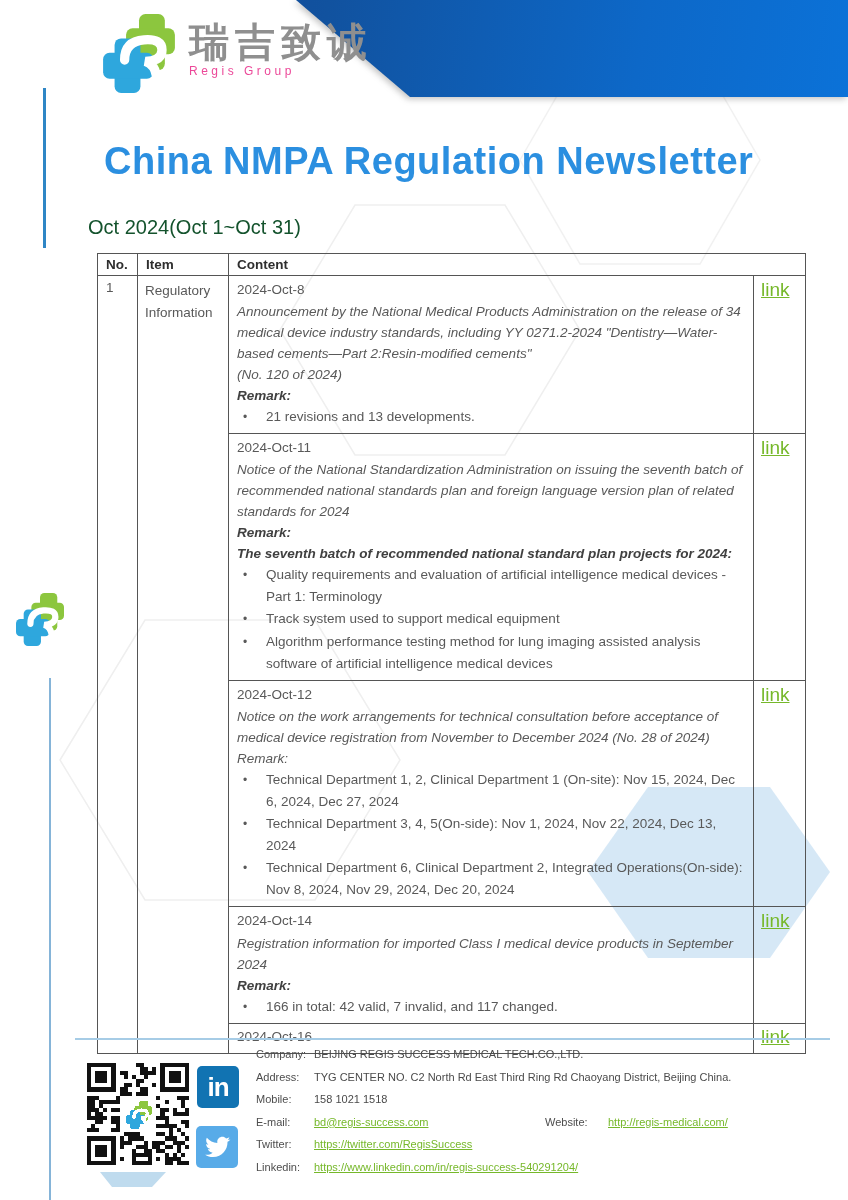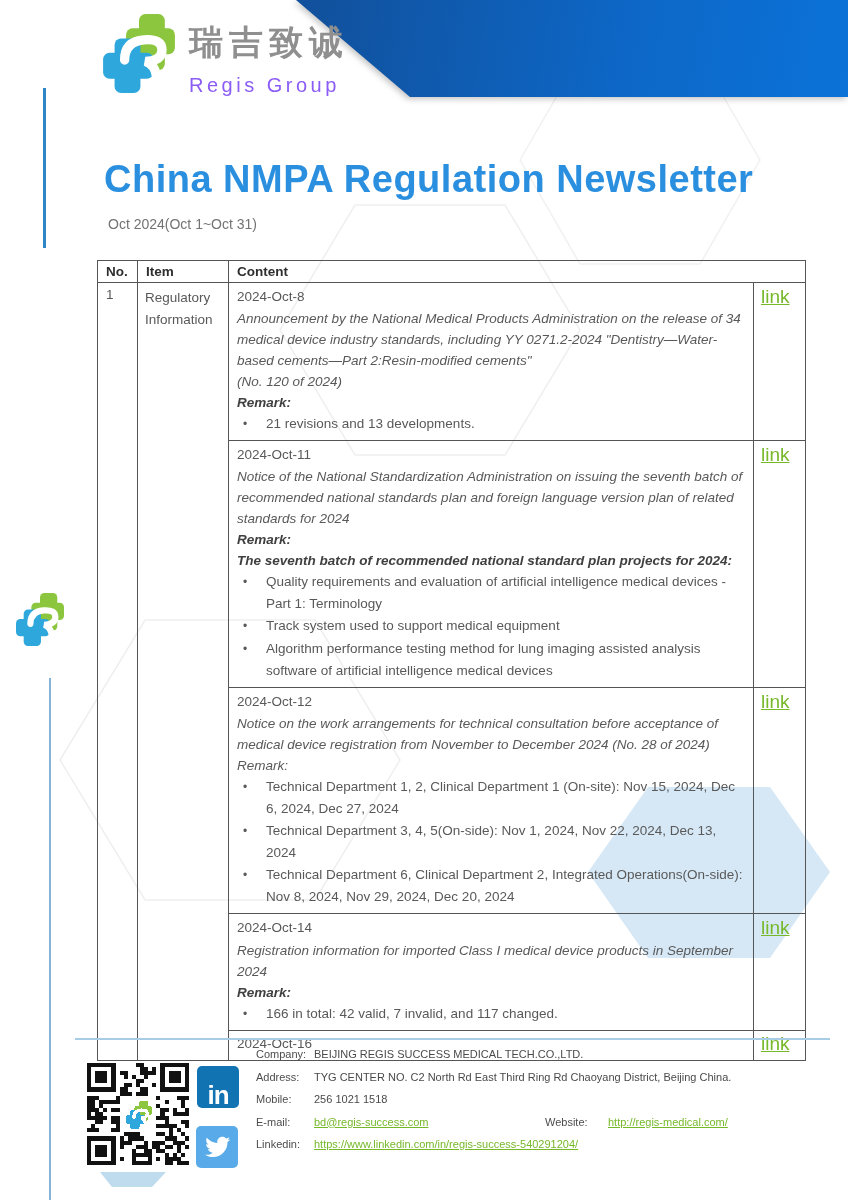--- a/index.html
+++ b/index.html
@@ -13,53 +13,53 @@
   
   .banner-wrap { position:absolute; left:0; top:0; width:848px; height:100px; filter:drop-shadow(-2px 2px 3px rgba(80,80,80,.35)); pointer-events:none; }
   .banner { width:848px; height:100px;
     background:linear-gradient(100deg,#16418f 8%,#11529f 38%,#0d68c8 75%,#0b72d8 100%);
     clip-path:polygon(296px 0, 848px 0, 848px 97px, 410px 97px); }
 
   
   .logo { position:absolute; left:103px; top:14px; display:flex; align-items:flex-start; }
   .logo-mark { width:72px; height:79px; }
   .logo-text { margin-left:14px; padding-top:12px; }
-  .logo-cn { font-size:34px; font-weight:bold; color:#8f8f8f; letter-spacing:6px; line-height:32px; }
-  .logo-en { font-size:20px; color:#8b5cf6; letter-spacing:3.5px; line-height:22px; margin-top:16px; }
+  .logo-cn { font-size:40px; font-weight:bold; color:#8f8f8f; letter-spacing:6px; line-height:32px; }
+  .logo-en { font-size:12px; color:#ec4899; letter-spacing:3.5px; line-height:22px; margin-top:2px; }
 
   .vline-top { position:absolute; left:43px; top:88px; width:3px; height:160px; background:#2f86c5; }
   .vline-bottom { position:absolute; left:49px; top:678px; width:2px; height:522px; background:#85b4d8; }
   .side-mark { position:absolute; left:16px; top:593px; width:48px; height:53px; }
 
-  .title { position:absolute; left:104px; top:158px; width:700px; font-size:38px; font-weight:bold; color:#2b8fe0; letter-spacing:.5px; }
-  .period { position:absolute; left:108px; top:216px; font-size:14px; color:#737373; }
+  .title { position:absolute; left:104px; top:140px; width:700px; font-size:38px; font-weight:bold; color:#2b8fe0; letter-spacing:.5px; }
+  .period { position:absolute; left:88px; top:216px; font-size:20px; color:#14532d; }
 
   
-  table.news { position:absolute; left:97px; top:260px; width:705px; border-collapse:collapse; table-layout:fixed; font-size:13.5px; color:#595959; background:transparent; }
+  table.news { position:absolute; left:97px; top:253px; width:705px; border-collapse:collapse; table-layout:fixed; font-size:13.5px; color:#595959; background:transparent; }
   table.news th, table.news td { border:1px solid #555; vertical-align:top; }
   th { font-size:13.5px; color:#2e2e2e; text-align:left; font-weight:bold; padding:3px 4px 3px 8px; height:22px; }
   td.no-cell { padding:4px 4px 4px 8px; }
   td.item-cell { padding:4px 4px 4px 7px; line-height:22.2px; }
   td.content-cell { padding:3px 4px 5px 8px; line-height:22.1px; }
   td.content-cell .line { line-height:21px;font-style:italic; }
   td.content-cell .bold { font-weight:bold; color:#404040; }
   .date { line-height:22.1px; }
   .bullet { display:flex; padding-left:6px; }
   .bullet .dot { flex:none; width:23px; font-size:12px; line-height:22.1px; }
   .bullet .bt { flex:1; line-height:22.1px; }
   td.link-cell { padding:3px 2px 2px 7px; }
   a.link { color:#76b82a; text-decoration:underline; cursor:pointer; font-size:19px; }
   tr.cliprow td { height:18px; overflow:hidden;margin-top:37px; }
   tr.cliprow td.content-cell, tr.cliprow td.link-cell { padding-top:2px; }
 
   
   .footer-divider { position:absolute; left:75px; top:1038px; width:755px; height:2px; background:#a6cce6; }
   .qr { position:absolute; left:87px; top:1063px; width:102px; height:102px; }
   .social { position:absolute; border-radius:5px; width:42px; height:42px; display:flex; align-items:center; justify-content:center; }
-  .social.li { left:197px; top:1066px; background:#1173b2;align-items:flex-end; }
+  .social.li { left:197px; top:1066px; background:#1173b2; }
   .social.tw { left:196px; top:1126px; background:#58abe8; }
   .social.li span { color:#fff; font-weight:bold; font-size:26px; line-height:26px; letter-spacing:-1px; }
   .contact { position:absolute; left:256px; top:1046px; width:575px; font-size:11px; color:#4a4a4a; }
   .c-row { display:flex; line-height:16px; margin-bottom:6.5px; align-items:baseline; }
   .c-label { flex:none; width:58px; color:#4d4d4d; }
   .c-val { color:#4a4a4a; }
   .c-link { color:#76b82a; text-decoration:underline; cursor:pointer; }
   .c-row.email-row .c-val { width:173px; }
   .c-row .w-label { flex:none; width:63px; margin-left:58px; }
 </style>
@@ -405,27 +405,31 @@
     <div class="c-row">
       <span class="c-label">Company:</span>
       <span class="c-val">BEIJING REGIS SUCCESS MEDICAL TECH.CO.,LTD.</span>
     </div>
     <div class="c-row">
       <span class="c-label">Address:</span>
       <span class="c-val">TYG CENTER NO. C2 North Rd East Third Ring Rd Chaoyang District, Beijing China.</span>
     </div>
     <div class="c-row">
       <span class="c-label">Mobile:</span>
-      <span class="c-val">256 1021 1518</span>
+      <span class="c-val">158 1021 1518</span>
     </div>
     <div class="c-row email-row">
       <span class="c-label">E-mail:</span>
       <a class="c-val c-link">bd@regis-success.com</a>
       <span class="c-label w-label">Website:</span>
       <a class="c-link">http://regis-medical.com/</a>
     </div>
     <div class="c-row">
+      <span class="c-label">Twitter:</span>
+      <a class="c-link">https://twitter.com/RegisSuccess</a>
+    </div>
+    <div class="c-row">
       <span class="c-label">Linkedin:</span>
       <a class="c-link">https://www.linkedin.com/in/regis-success-540291204/</a>
     </div>
   </div>
 
 </div>
 
 </body></html>

